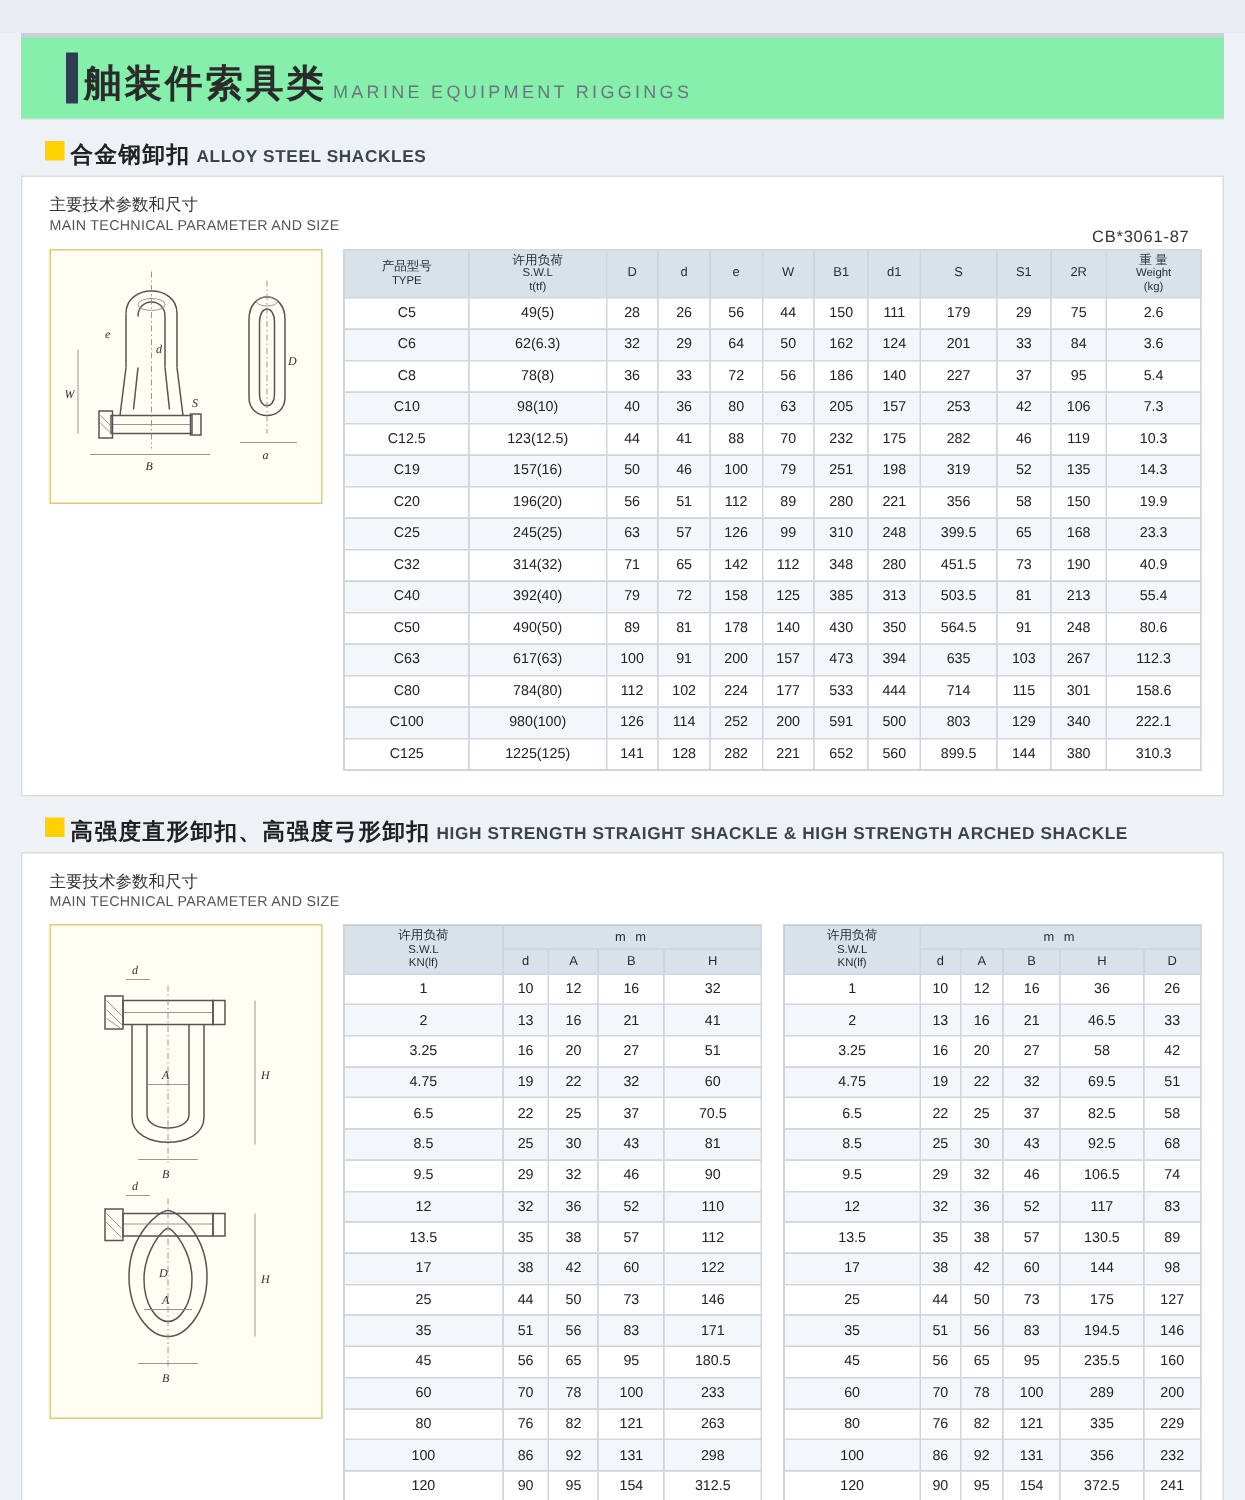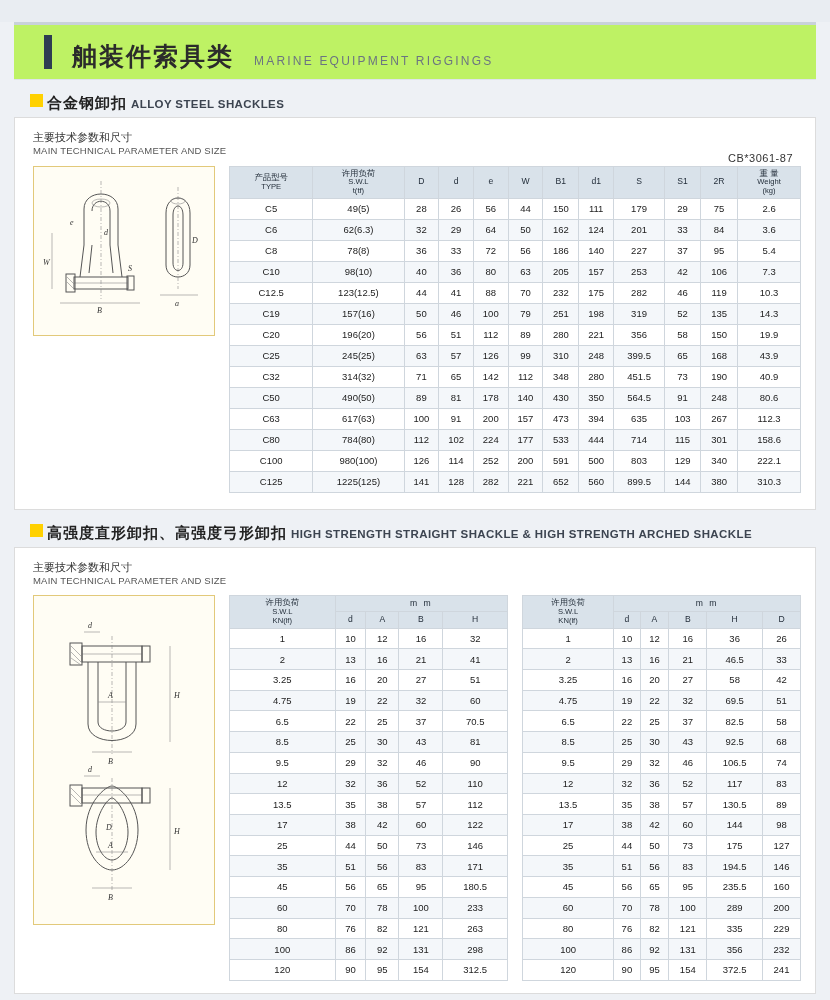--- a/index.html
+++ b/index.html
@@ -15,26 +15,26 @@
   .page {
     position: relative;
     width: 830px;
     height: 1000px;
     background: #eef1f5;
     padding: 0 14px;
   }
   
   .header {
     margin-top: 22px;
-    background: #bef264;
+    background: #86efac;
     border-top: 3px solid #c9d2da;
     padding: 10px 0 10px 0;
     display: flex;
     align-items: flex-end;
-    gap: 20px;
+    gap: 4px;
     border-bottom: 1px solid #dfe4ea;
   }
   .header-bar {
     width: 8px;
     height: 34px;
     background: #2e3d52;
     margin-left: 30px;
   }
   .header-cn {
     font-size: 25px;
@@ -371,35 +371,49 @@
               <td>245(25)</td>
               <td>63</td>
               <td>57</td>
               <td>126</td>
               <td>99</td>
               <td>310</td>
               <td>248</td>
               <td>399.5</td>
               <td>65</td>
               <td>168</td>
-              <td>43.9</td>
+              <td>23.3</td>
             </tr>
             <tr>
               <td>C32</td>
               <td>314(32)</td>
               <td>71</td>
               <td>65</td>
               <td>142</td>
               <td>112</td>
               <td>348</td>
               <td>280</td>
               <td>451.5</td>
               <td>73</td>
               <td>190</td>
               <td>40.9</td>
+            </tr>
+            <tr>
+              <td>C40</td>
+              <td>392(40)</td>
+              <td>79</td>
+              <td>72</td>
+              <td>158</td>
+              <td>125</td>
+              <td>385</td>
+              <td>313</td>
+              <td>503.5</td>
+              <td>81</td>
+              <td>213</td>
+              <td>55.4</td>
             </tr>
             <tr>
               <td>C50</td>
               <td>490(50)</td>
               <td>89</td>
               <td>81</td>
               <td>178</td>
               <td>140</td>
               <td>430</td>
               <td>350</td>

